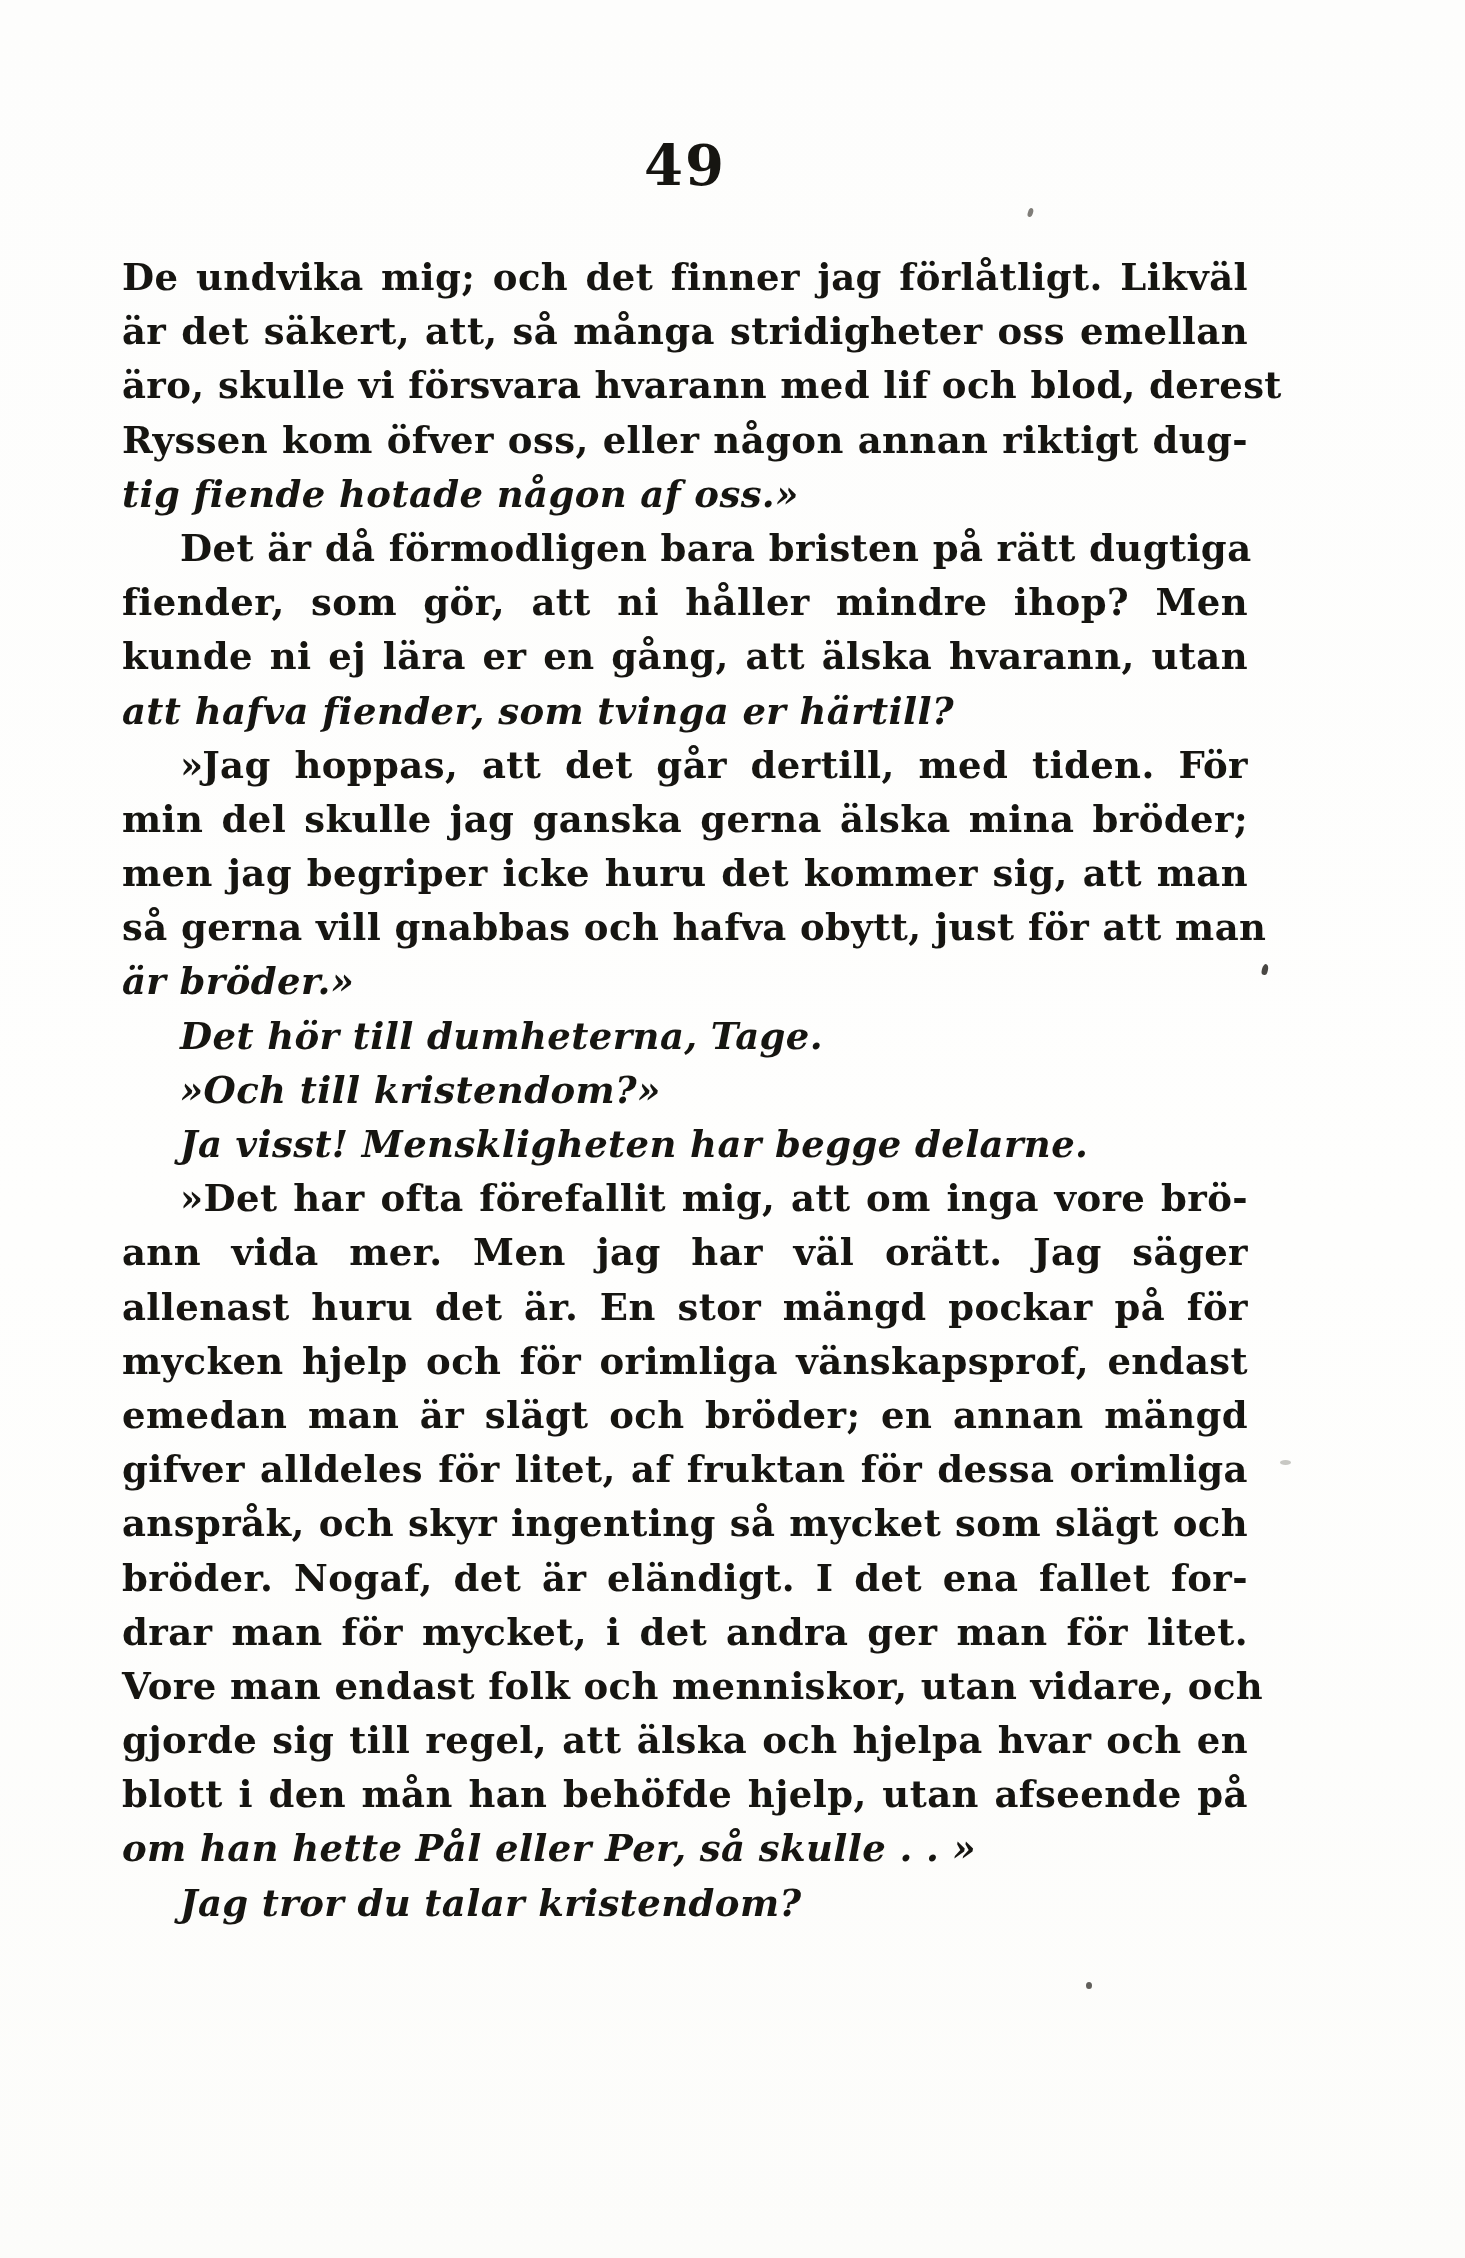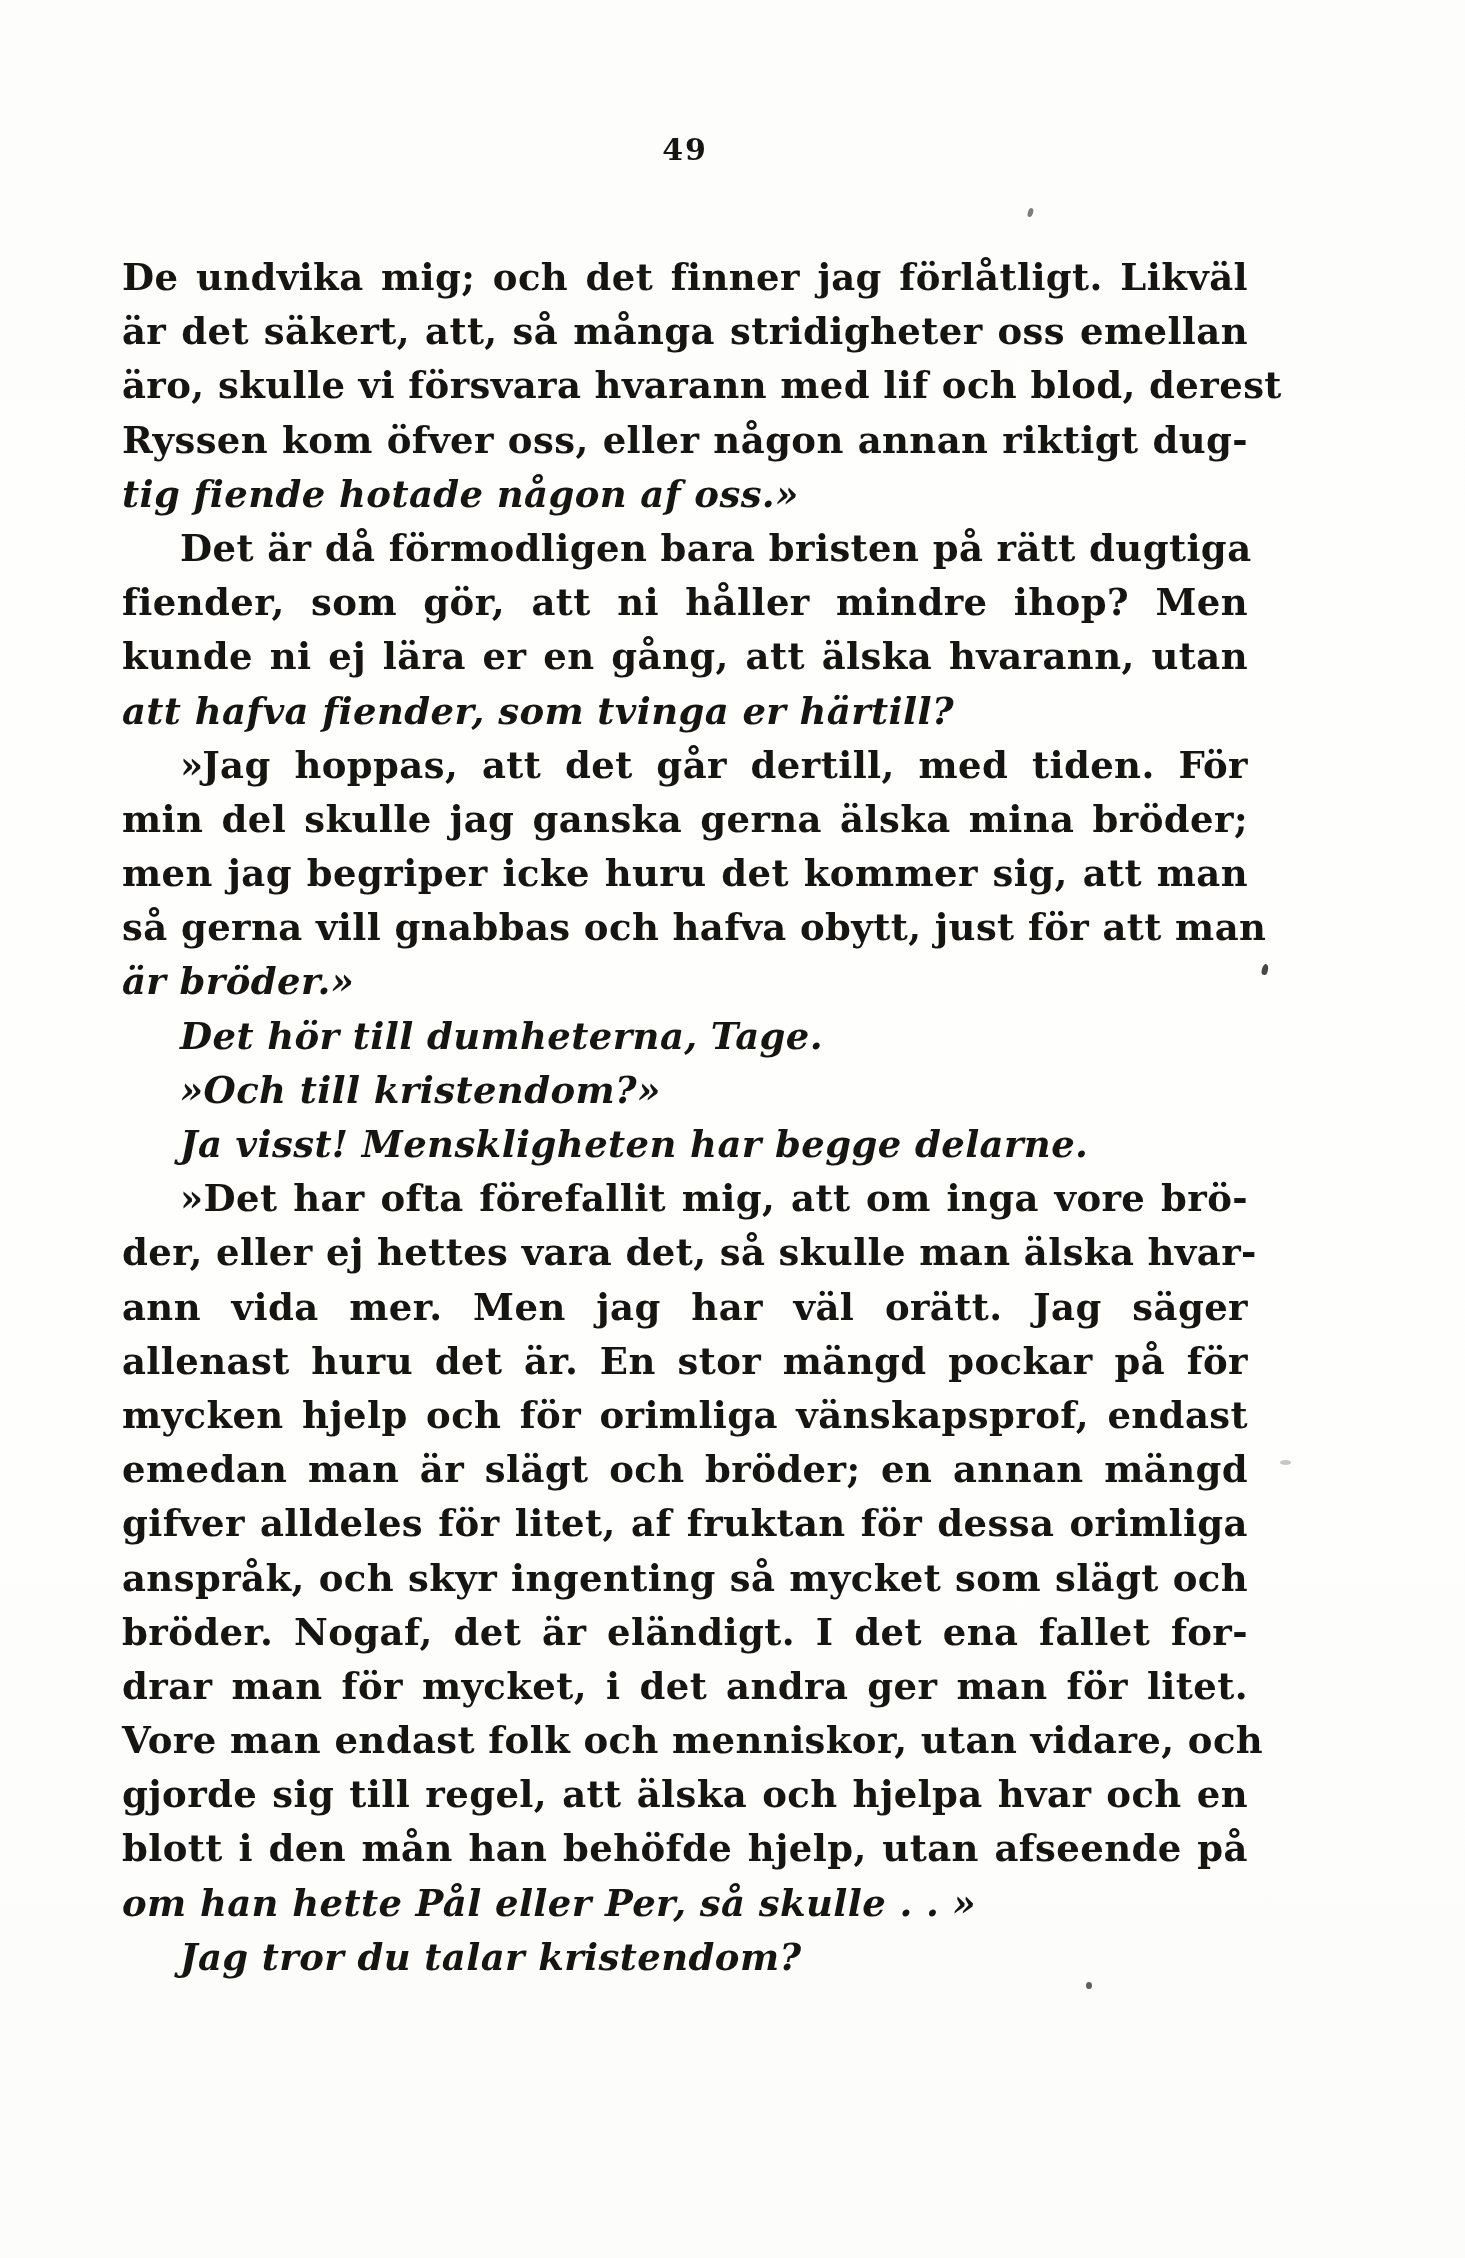--- a/index.html
+++ b/index.html
@@ -11,21 +11,21 @@
     overflow: hidden;
     font-family: "DejaVu Serif", "Liberation Serif", serif;
     color: #161511;
   }
   .page-number {
     position: absolute;
     left: 122px;
     top: 132px;
     width: 1126px;
     text-align: center;
-    font-size: 30px;
+    font-size: 56px;
     font-weight: 700;
     letter-spacing: 2px;
   }
   .text-block {
     position: absolute;
     left: 122px;
     top: 250px;
     width: 1126px;
     font-size: 37px;
     font-weight: 700;
@@ -65,21 +65,20 @@
     <div class="line end">att hafva fiender, som tvinga er härtill?</div>
     <div class="line indent">»Jag hoppas, att det går dertill, med tiden.  För</div>
     <div class="line">min del skulle jag ganska gerna älska mina bröder;</div>
     <div class="line">men jag begriper icke huru det kommer sig, att man</div>
     <div class="line">så gerna vill gnabbas och hafva obytt, just för att man</div>
     <div class="line end">är bröder.»</div>
     <div class="line indent end">Det hör till dumheterna, Tage.</div>
     <div class="line indent end">»Och till kristendom?»</div>
     <div class="line indent end">Ja visst!  Menskligheten har begge delarne.</div>
     <div class="line indent">»Det har ofta förefallit mig, att om inga vore brö-</div>
-    <div class="line">der, eller ej hettes vara det, så skulle man älska hvar-</div>
     <div class="line">ann vida mer.  Men jag har väl orätt.  Jag säger</div>
     <div class="line">allenast huru det är.  En stor mängd pockar på för</div>
     <div class="line">mycken hjelp och för orimliga vänskapsprof, endast</div>
     <div class="line">emedan man är slägt och bröder; en annan mängd</div>
     <div class="line">gifver alldeles för litet, af fruktan för dessa orimliga</div>
     <div class="line">anspråk, och skyr ingenting så mycket som slägt och</div>
     <div class="line">bröder.  Nogaf, det är eländigt.  I det ena fallet for-</div>
     <div class="line">drar man för mycket, i det andra ger man för litet.</div>
     <div class="line">Vore man endast folk och menniskor, utan vidare, och</div>
     <div class="line">gjorde sig till regel, att älska och hjelpa hvar och en</div>

